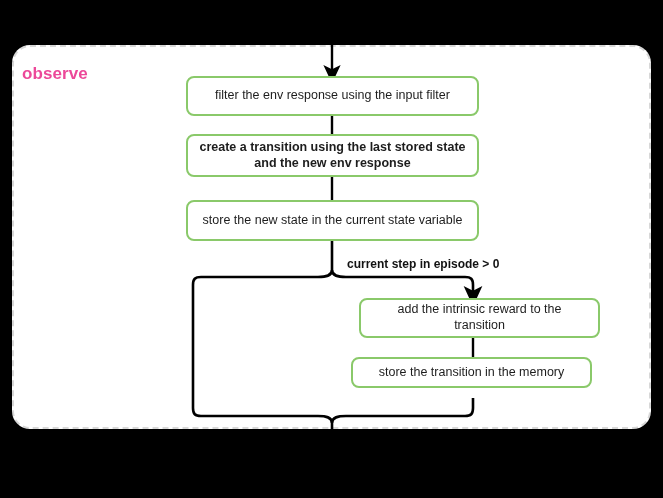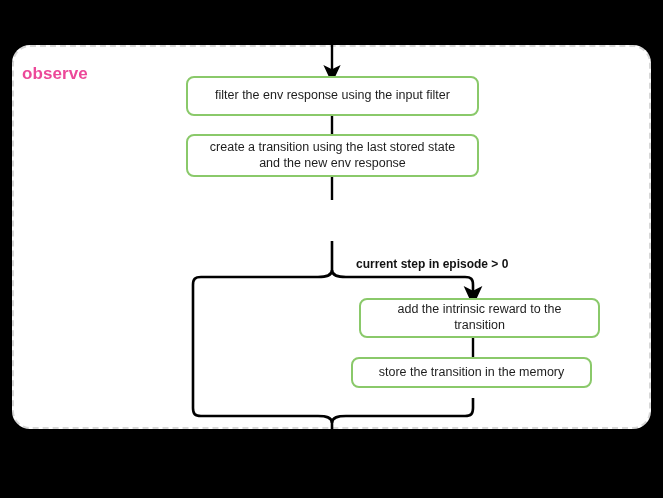--- a/index.html
+++ b/index.html
@@ -122,28 +122,31 @@
 
     <path d="M473,398 L473,408 C473,414 471,416 465,416 L346,416 C338,416 332,417 332,423" stroke="#000000" stroke-width="2.6" fill="none" stroke-linejoin="round"></path>
 
     <path d="M332,423 L332,452" stroke="#000000" stroke-width="2.6" fill="none"></path>
   </svg>
 
   <div class="node" style="left:186px; top:76px; width:293px; height:40px;">
     <span class="node-label">filter the env response using the input filter</span>
   </div>
 
-  <div class="node" style="left:186px; top:134px; width:293px; height:43px;">
+  <div class="node" style="left:186px; top:134px; width:293px; height:43px;font-weight:bold;">
     <span class="node-label">create a transition using the last stored state and the new env response</span>
   </div>
 
+  <div class="node" style="left:186px; top:200px; width:293px; height:41px;">
+    <span class="node-label">store the new state in the current state variable</span>
+  </div>
 
   <div class="node" style="left:351px; top:298px; width:241px; height:40px;margin-left:8px;">
     <span class="node-label">add the intrinsic reward to the transition</span>
   </div>
 
   <div class="node" style="left:351px; top:357px; width:241px; height:31px;">
     <span class="node-label">store the transition in the memory</span>
   </div>
 
-  <div class="edge-label" style="left:354px; top:257px;">current step in episode &gt; 0</div>
+  <div class="edge-label" style="left:345px; top:257px;">current step in episode &gt; 0</div>
 
 </div>
 
 </body></html>

